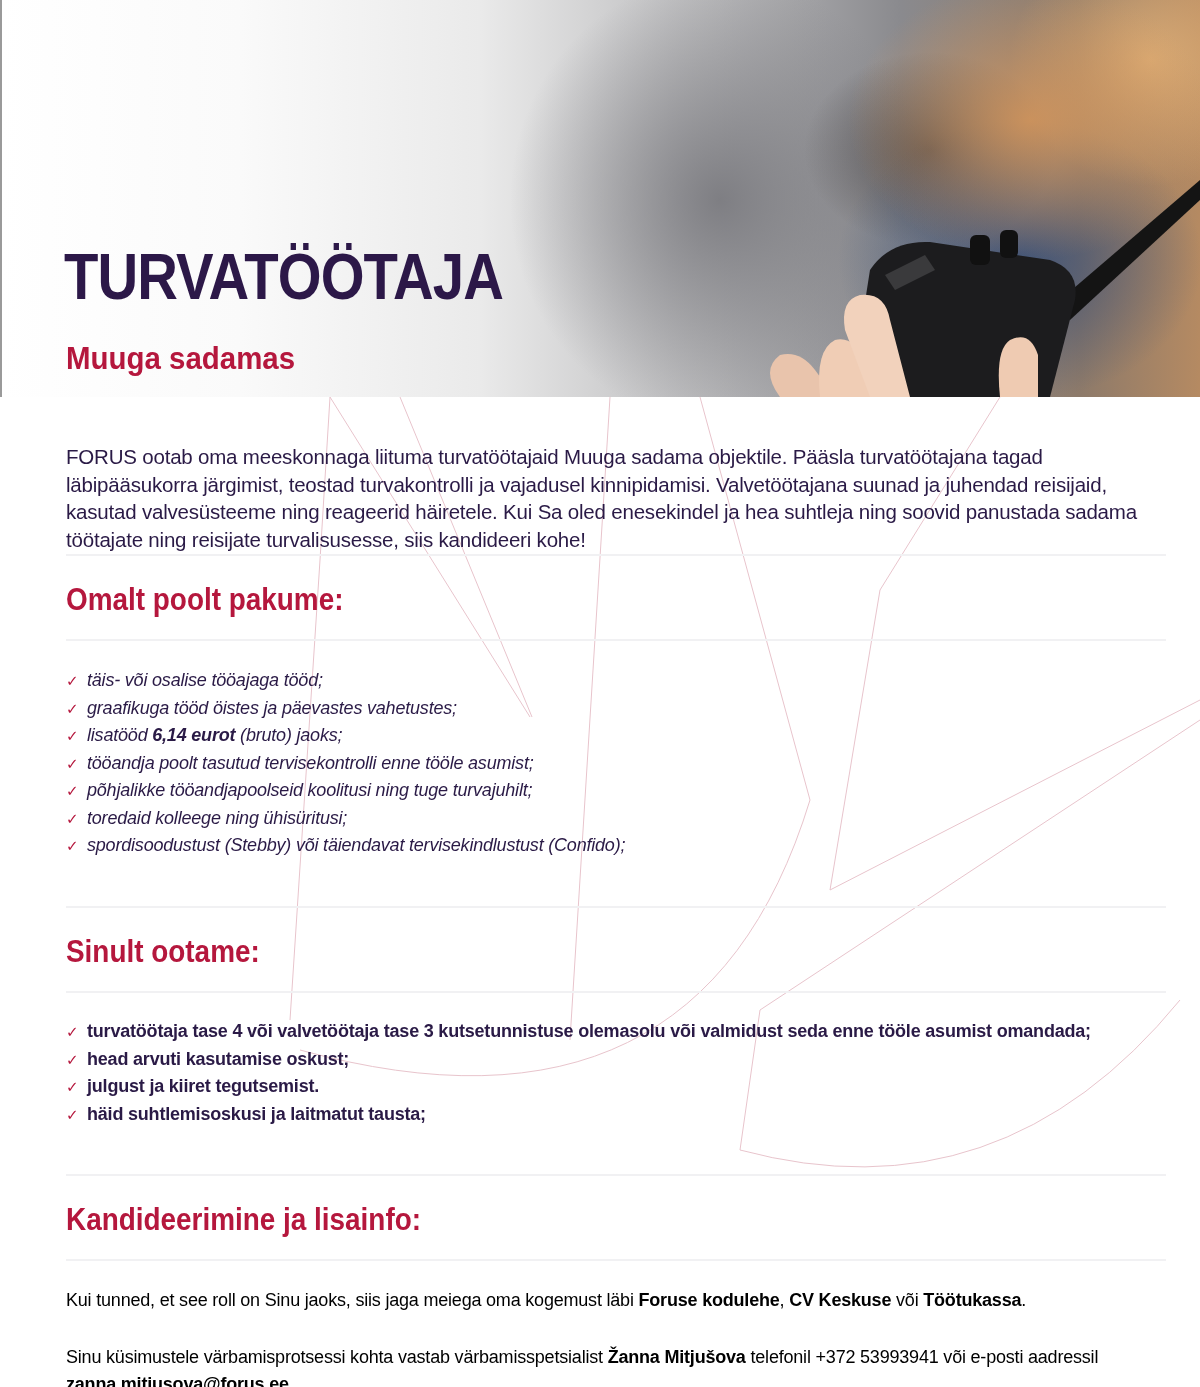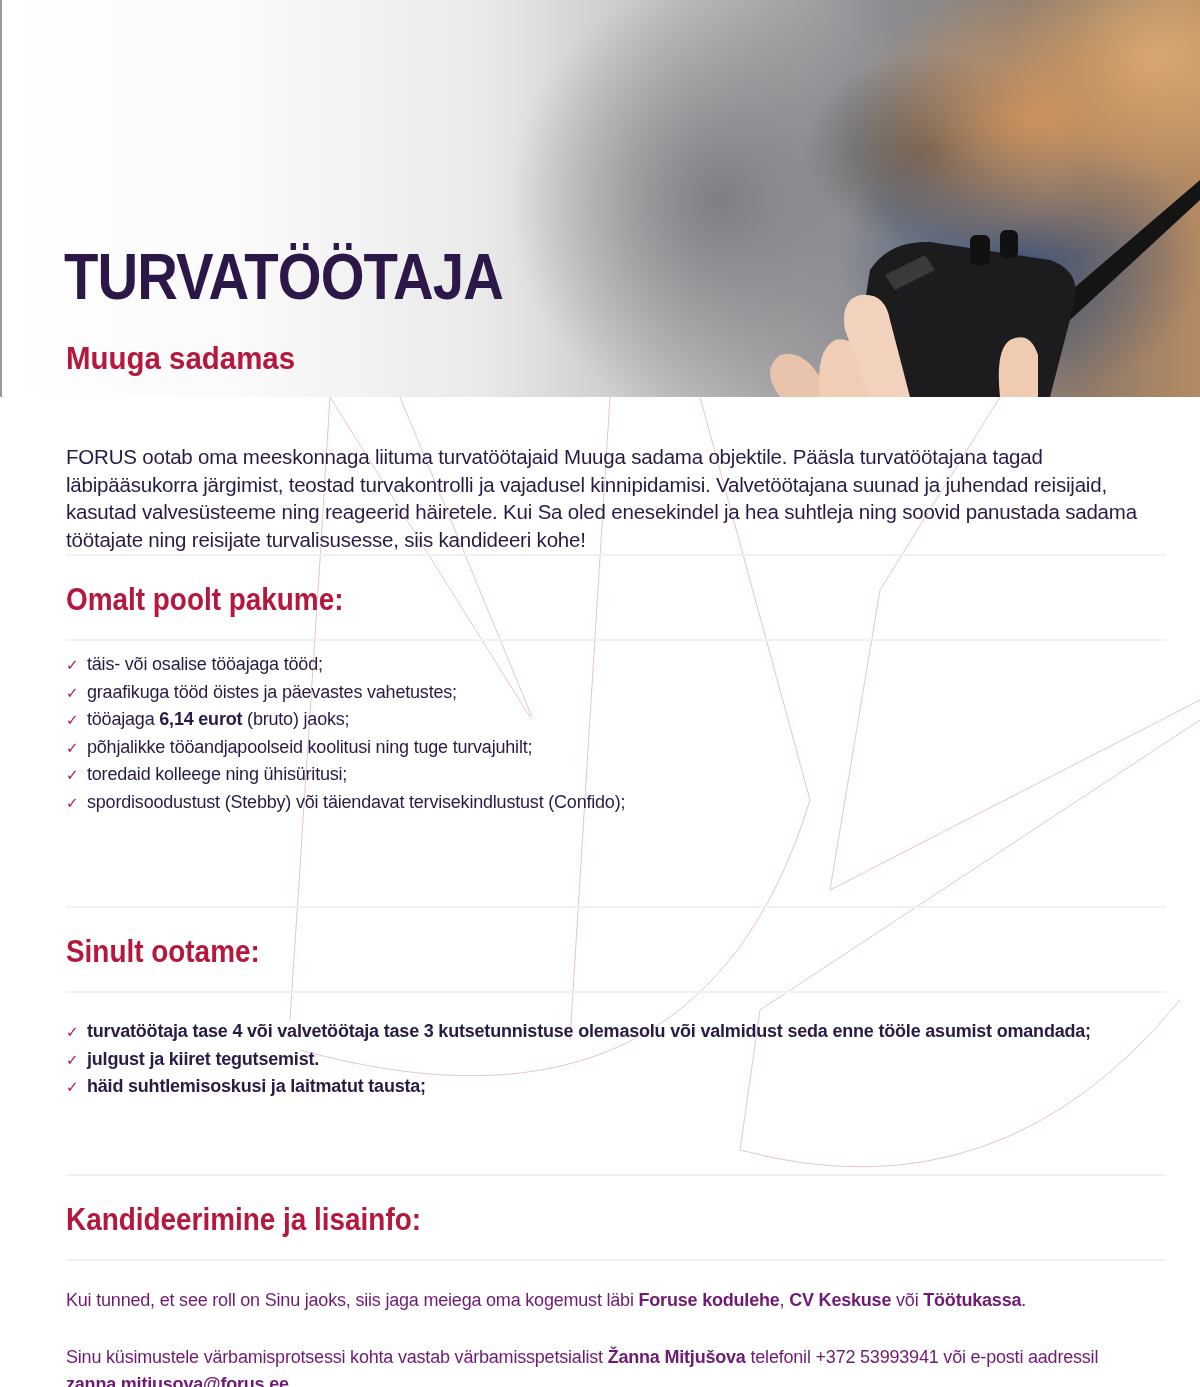--- a/index.html
+++ b/index.html
@@ -48,21 +48,21 @@
     .section-heading {
       position: absolute; left: 0; font-weight: 700; font-size: 31px; color: #b5173d;
       transform: scaleX(0.9); transform-origin: left center; white-space: nowrap;
     }
 
     .checklist { position: absolute; left: 0; list-style: none; font-size: 18px; color: #2a1a46; }
     .checklist li { height: 27.5px; line-height: 27.5px; white-space: nowrap; letter-spacing: -0.2px; }
     .check { color: #b5173d; font-size: 15px; margin-right: 7px; display: inline-block; width: 14px; }
     .strong { font-weight: 700; }
 
-    .para { position: absolute; left: 0; font-size: 18px; line-height: 27px; color: #701a75; letter-spacing: -0.2px; width: 1100px; }
+    .para { position: absolute; left: 0; font-size: 18px; line-height: 27px; color: #000000; letter-spacing: -0.2px; width: 1100px; }
   </style>
 </head>
 <body>
 
 <div class="hero">
   <svg class="radio-svg" width="480" height="220" viewBox="0 0 480 220">
 
     <path d="M340 120 L480 0 L480 20 L350 140 Z" fill="#141414"></path>
 
     <path d="M150 90 Q170 60 210 62 L330 80 Q360 90 355 120 L330 217 L130 217 Z" fill="#1c1c1e"></path>
@@ -96,35 +96,37 @@
 </svg>
 
 <div class="content">
 
   <p class="intro">FORUS ootab oma meeskonnaga liituma turvatöötajaid Muuga sadama objektile. Pääsla turvatöötajana tagad läbipääsukorra järgimist, teostad turvakontrolli ja vajadusel kinnipidamisi. Valvetöötajana suunad ja juhendad reisijaid, kasutad valvesüsteeme ning reageerid häiretele. Kui Sa oled enesekindel ja hea suhtleja ning soovid panustada sadama töötajate ning reisijate turvalisusesse, siis kandideeri kohe!</p>
 
   <div class="divider" style="top:157px;"></div>
   <h3 class="section-heading" style="top:185px;">Omalt poolt pakume:</h3>
   <div class="divider" style="top:242px;"></div>
 
-  <ul class="checklist" style="top:254px;">
+  <ul class="checklist" style="top:270px;font-style:italic;">
     <li><span class="check">✓</span><span>täis- või osalise tööajaga tööd;</span></li>
     <li><span class="check">✓</span><span>graafikuga tööd öistes ja päevastes vahetustes;</span></li>
-    <li><span class="check">✓</span><span>tööajaga </span><span class="strong">6,14 eurot</span><span> (bruto) jaoks;</span></li>
+    <li><span class="check">✓</span><span>lisatööd </span><span class="strong">6,14 eurot</span><span> (bruto) jaoks;</span></li>
+    <li><span class="check">✓</span><span>tööandja poolt tasutud tervisekontrolli enne tööle asumist;</span></li>
     <li><span class="check">✓</span><span>põhjalikke tööandjapoolseid koolitusi ning tuge turvajuhilt;</span></li>
     <li><span class="check">✓</span><span>toredaid kolleege ning ühisüritusi;</span></li>
     <li><span class="check">✓</span><span>spordisoodustust (Stebby) või täiendavat tervisekindlustust (Confido);</span></li>
   </ul>
 
   <div class="divider" style="top:509px;"></div>
   <h3 class="section-heading" style="top:537px;">Sinult ootame:</h3>
   <div class="divider" style="top:594px;"></div>
 
   <ul class="checklist" style="top:621px;font-weight:bold;">
     <li><span class="check">✓</span><span>turvatöötaja tase 4 või valvetöötaja tase 3 kutsetunnistuse olemasolu või valmidust seda enne tööle asumist omandada;</span></li>
+    <li><span class="check">✓</span><span>head arvuti kasutamise oskust;</span></li>
     <li><span class="check">✓</span><span>julgust ja kiiret tegutsemist.</span></li>
     <li><span class="check">✓</span><span>häid suhtlemisoskusi ja laitmatut tausta;</span></li>
   </ul>
 
   <div class="divider" style="top:777px;"></div>
   <h3 class="section-heading" style="top:805px;">Kandideerimine ja lisainfo:</h3>
   <div class="divider" style="top:862px;"></div>
 
   <p class="para" style="top:890px;">
     <span>Kui tunned, et see roll on Sinu jaoks, siis jaga meiega oma kogemust läbi </span><span class="strong">Foruse kodulehe</span><span>, </span><span class="strong">CV Keskuse</span><span> või </span><span class="strong">Töötukassa</span><span>.</span>

